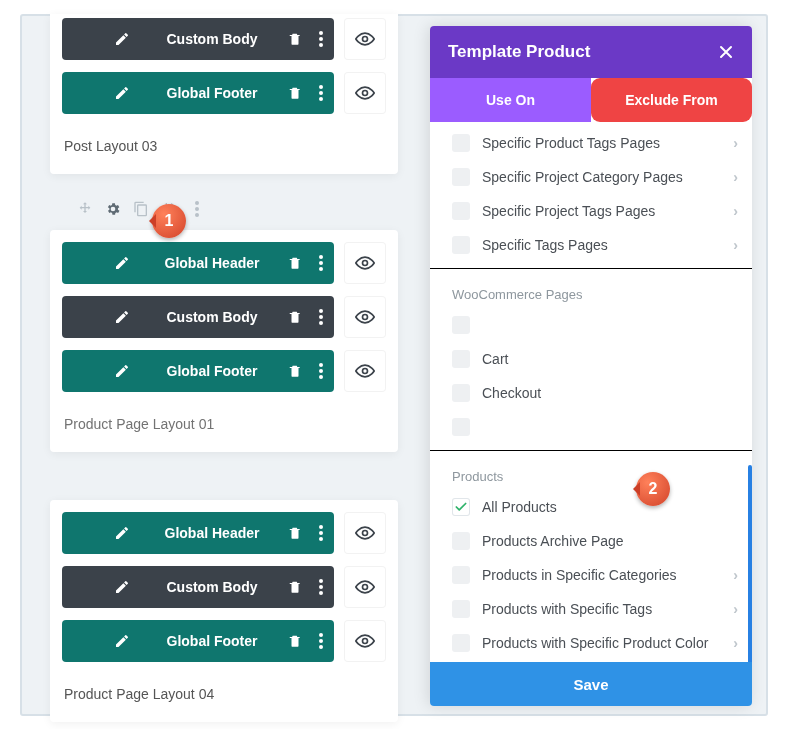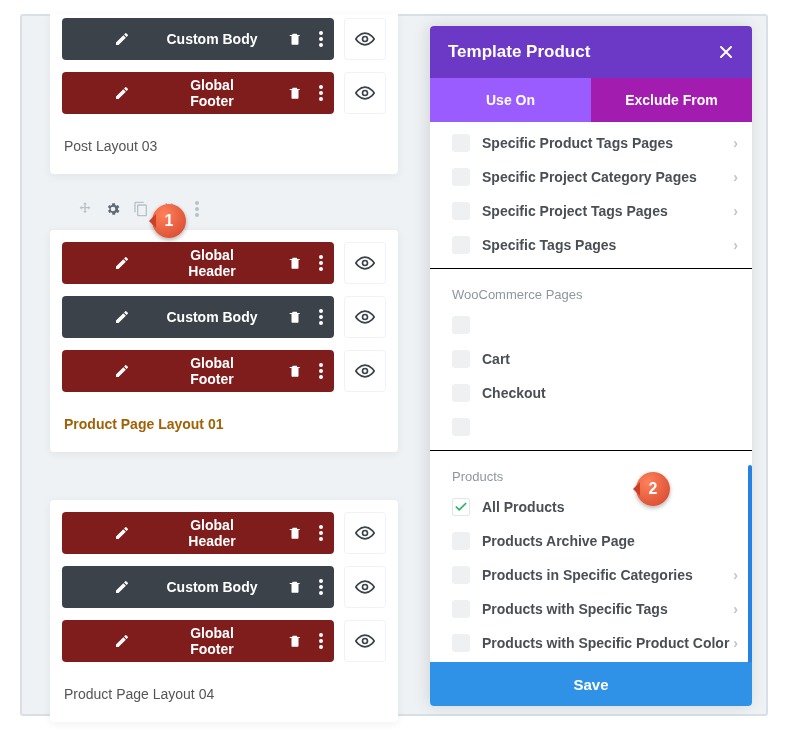--- a/index.html
+++ b/index.html
@@ -4,49 +4,49 @@
 <style>
   * { box-sizing: border-box; margin: 0; padding: 0; }
   body { font-family: -apple-system, BlinkMacSystemFont, "Segoe UI", Helvetica, Arial, sans-serif; background:#fff; width:788px; height:729px; overflow:hidden; position:relative; }
   .frame { position:absolute; left:20px; top:14px; width:748px; height:702px; border:2px solid #d7e0e7; border-radius:3px; background:#eef2f5; }
   .left-col { position:absolute; left:0; top:0; width:398px; height:100%; padding:0 22px 0 0; }
   .card { background:#fff; border-radius:4px; box-shadow:0 2px 10px rgba(0,0,0,0.06); margin-left:28px; margin-right:0; padding:12px 12px 6px 12px; position:relative; }
   .card + .card { margin-top:28px; }
   .card-first { margin-top:-2px; border-top-left-radius:0; border-top-right-radius:0; padding-top:4px; }
   .row { display:flex; align-items:center; margin-bottom:12px; }
   .block { flex:1; height:42px; border-radius:4px; display:flex; align-items:center; color:#fff; font-size:14px; font-weight:600; position:relative;padding-left:40px; }
-  .block.green { background:#7f1d1d;gap:24px; }
+  .block.green { background:#0f766e; }
   .block.dark  { background:#3b424a; }
   .blk-edit { width:40px; height:42px; display:flex; align-items:center; justify-content:center; }
   .blk-label { flex:1; text-align:center; padding:0 4px; }
   .blk-right { display:flex; align-items:center; }
   .blk-ico { width:26px; height:42px; display:flex; align-items:center; justify-content:center; }
   .eye-box { width:42px; height:42px; margin-left:10px; border-radius:4px; background:#fff; color:#3b424a; display:flex; align-items:center; justify-content:center; box-shadow:inset 0 0 0 1px rgba(0,0,0,0.05); }
   .card-title { font-size:14px; color:#555; padding:12px 2px 14px 2px; font-weight:400; }
-  .card-title.red { color:#a16207; font-weight:700; }
+  .card-title.red { color:#737373; font-weight:400; }
   .toolbar { position:absolute; left:26px; top:-30px; display:flex; align-items:center; gap:10px; color:#b8c1c8; }
   .toolbar .ico { width:18px; height:18px; display:flex; align-items:center; justify-content:center; }
   .marker { position:absolute; width:34px; height:34px; background:radial-gradient(circle at 35% 30%, #ff815a, #d2432a); border-radius:50%; color:#fff; font-weight:700; font-size:16px; display:flex; align-items:center; justify-content:center; box-shadow:0 2px 4px rgba(0,0,0,0.3); }
   .marker::before { content:""; position:absolute; left:-10px; top:10px; border:7px solid transparent; border-right-color:#cc3f27; }
   .marker1 { left:130px; top:188px; }
   .marker2 { left:614px; top:456px; }
 
   
   .panel { position:absolute; right:14px; top:10px; width:322px; height:680px; background:#fff; border-radius:4px; box-shadow:-2px 0 16px rgba(0,0,0,0.12); display:flex; flex-direction:column; overflow:hidden; }
   .panel-hd { background:#6b39c6; color:#fff; height:52px; display:flex; align-items:center; justify-content:space-between; padding:0 18px; font-size:17px; font-weight:600; }
   .tabs { display:flex; height:44px; }
   .tab { flex:1; display:flex; align-items:center; justify-content:center; font-size:14px; font-weight:600; color:#fff; }
   .tab.active { background:#9b5cff; }
-  .tab.inactive { background:#a21caf; }
+  .tab.inactive { background:#ef4444;border-radius:9px; }
   .panel-body { flex:1; overflow-y:auto; padding:4px 0 0 0; position:relative; }
   .scroll-ind { position:absolute; right:0; top:343px; width:4px; height:280px; background:#2780e3; border-radius:2px; }
   .opt { display:flex; align-items:center; padding:8px 14px 8px 22px; font-size:14px; color:#555; }
   .chk { width:18px; height:18px; border-radius:3px; background:#eef0f2; margin-right:12px; flex-shrink:0; display:flex; align-items:center; justify-content:center; }
   .chk.on { background:#fff; box-shadow:inset 0 0 0 1px #e1e6ea; }
-  .opt .lbl { flex:1; font-weight:700; color:#4a4f55; }
+  .opt .lbl { flex:1; font-weight:400; color:#4a4f55; }
   .opt .chev { color:#bfc6cc; font-weight:700; }
   .sect { padding:18px 22px 6px 22px; font-size:13px; color:#8e979e; border-top:1px solid #000000; margin-top:6px; }
   .save { height:44px; background:#2f92e6; color:#fff; font-size:15px; font-weight:700; display:flex; align-items:center; justify-content:center;text-align:center; }
 
   
   svg { display:block; }
 </style>
 </head>
 <body>
 

